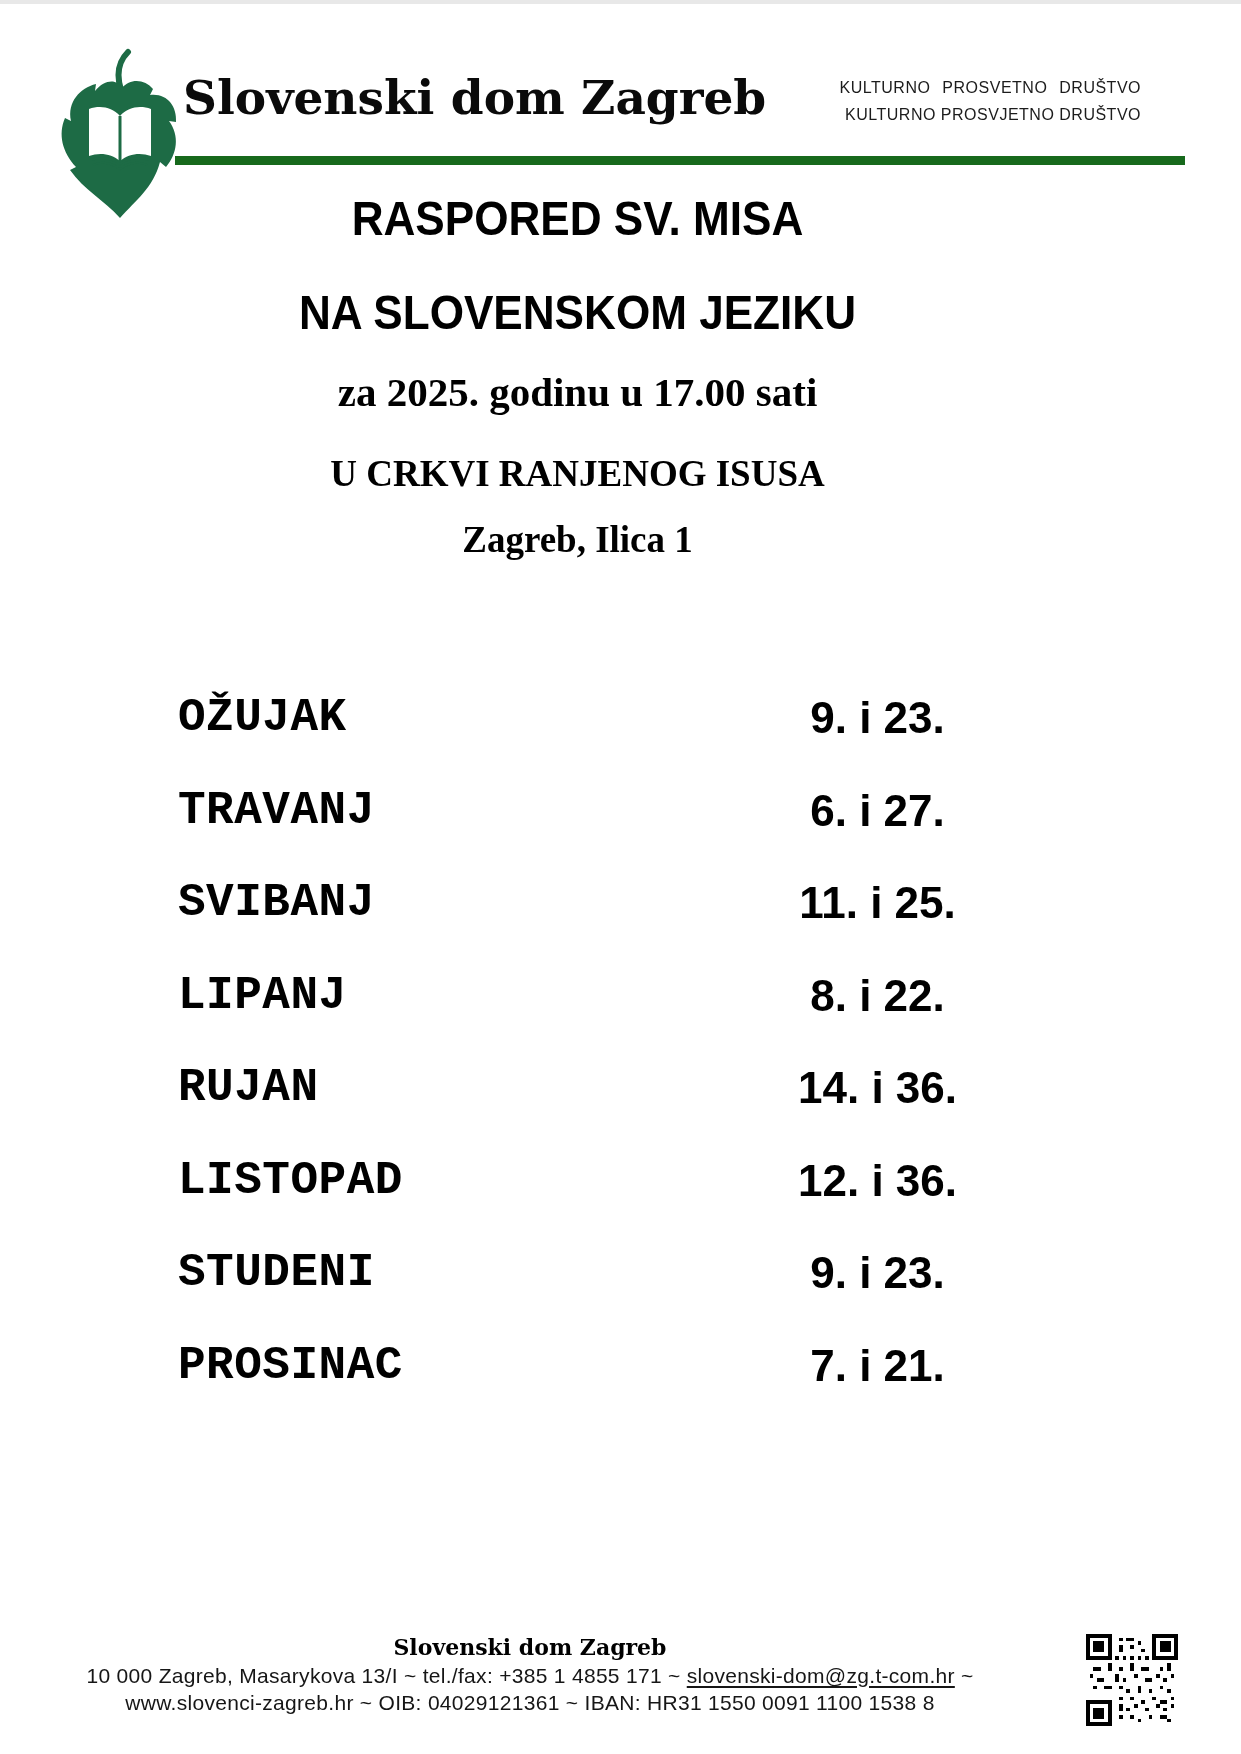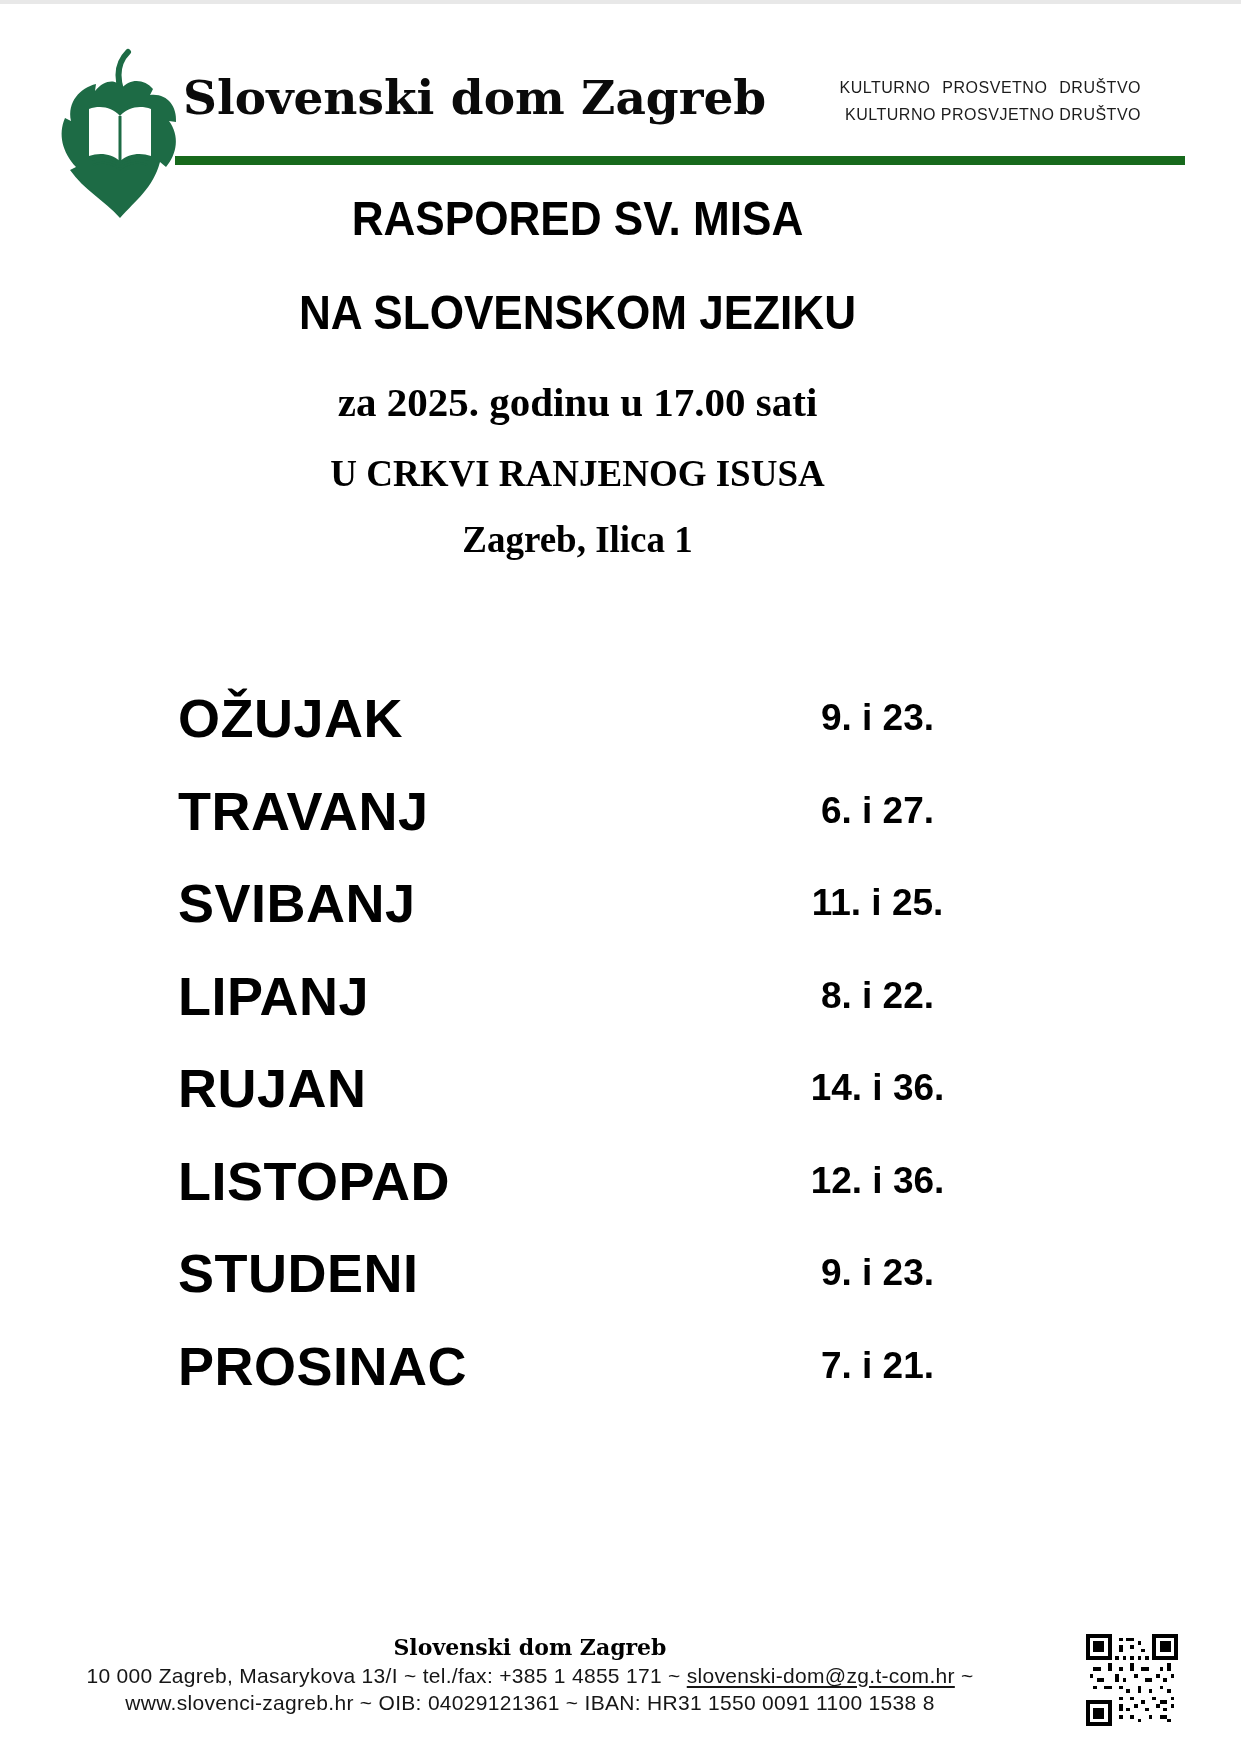--- a/index.html
+++ b/index.html
@@ -32,38 +32,38 @@
 
   
   .heading { position:absolute; left:170px; width:815px; text-align:center; white-space:nowrap; }
   .h-sans {
     font-family:"Liberation Sans", sans-serif; font-weight:bold; font-size:49px;
     transform:scaleX(0.9); transform-origin:center;
   }
   .h-serif { font-family:"Liberation Serif", serif; font-weight:bold; }
   .h-line1 { top:186px; }
   .h-line2 { top:280px; }
-  .h-line3 { top:374px; font-size:41px; }
+  .h-line3 { top:364px; font-size:41px; }
   .h-line4 { top:448px; font-size:37px; }
   .h-line5 { top:514px; font-size:37px; }
 
   
   .schedule { position:absolute; left:178px; top:668px; width:807px; }
   .srow {
     display:flex; justify-content:space-between; align-items:center;
     height:92.5px;
   }
   .month {
-    font-family:Liberation Sans, sans-serif; font-weight:bold;
-    font-size:54px; letter-spacing:0.5px; white-space:nowrap;
+    font-family:Liberation Mono, monospace; font-weight:bold;
+    font-size:46px; letter-spacing:0.5px; white-space:nowrap;
   }
   .dates {
     width:215px; text-align:center;
     font-family:"Liberation Sans", sans-serif; font-weight:bold;
-    font-size:37px; white-space:nowrap;
+    font-size:44px; white-space:nowrap;
   }
 
   
   .footer {
     position:absolute; left:0; top:1630px; width:1060px; text-align:center;
     font-family:"Liberation Sans", sans-serif; font-size:21px;
     line-height:27.5px; letter-spacing:0.3px; color:#161616;
     white-space:nowrap;
   }
   .footer-org {

